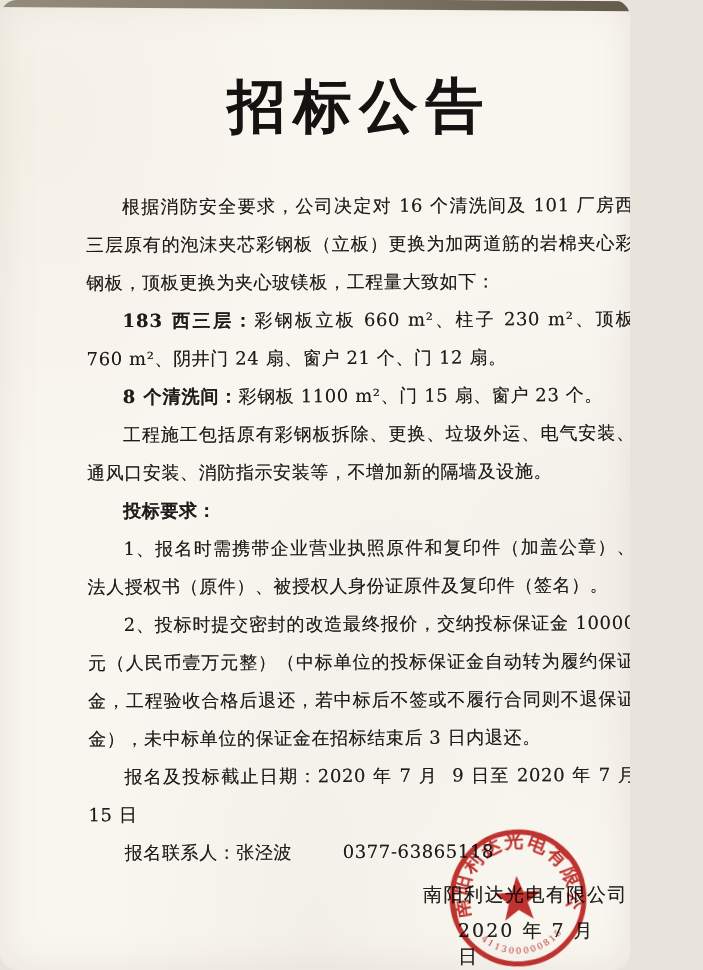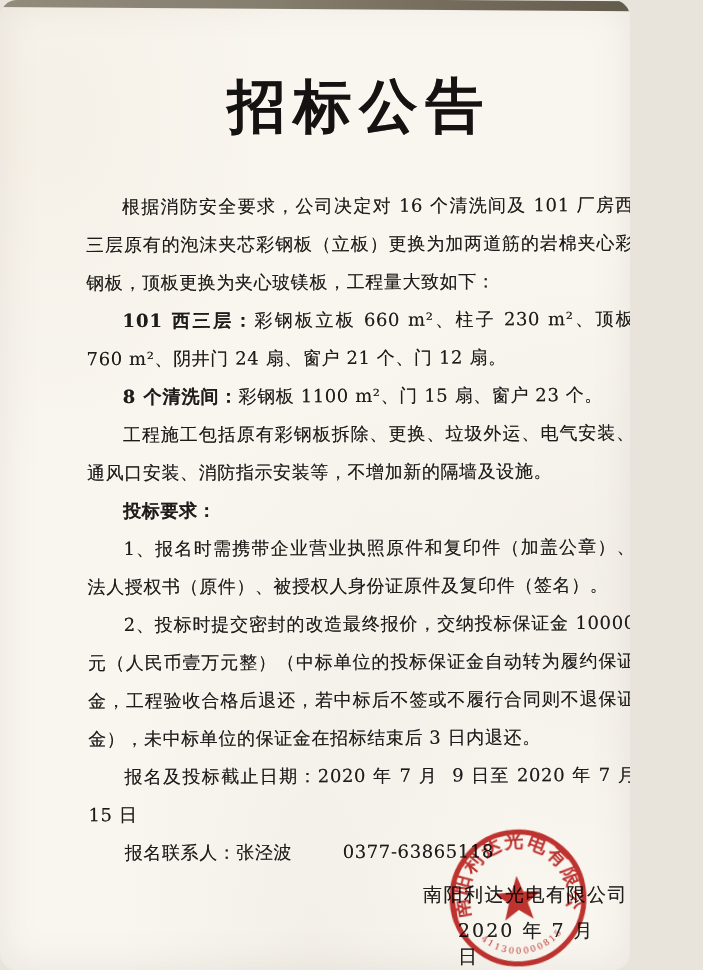--- a/index.html
+++ b/index.html
@@ -69,21 +69,21 @@
 <div class="page">
 
   <div class="scan-band"></div>
   <div class="speck"></div>
 
   <div class="content">
     <h1 class="title">招标公告</h1>
 
     <p class="body-p">根据消防安全要求，公司决定对 16 个清洗间及 101 厂房西三层原有的泡沫夹芯彩钢板（立板）更换为加两道筋的岩棉夹心彩钢板，顶板更换为夹心玻镁板，工程量大致如下：</p>
 
-    <p class="body-p"><b class="lead">101 西三层：</b><span>彩钢板立板 660 m²、柱子 230 m²、顶板 760 m²、阴井门 24 扇、窗户 21 个、门 12 扇。</span></p>
+    <p class="body-p"><b class="lead">183 西三层：</b><span>彩钢板立板 660 m²、柱子 230 m²、顶板 760 m²、阴井门 24 扇、窗户 21 个、门 12 扇。</span></p>
 
     <p class="body-p"><b class="lead">8 个清洗间：</b><span>彩钢板 1100 m²、门 15 扇、窗户 23 个。</span></p>
 
     <p class="body-p">工程施工包括原有彩钢板拆除、更换、垃圾外运、电气安装、通风口安装、消防指示安装等，不增加新的隔墙及设施。</p>
 
     <p class="body-p heading-p">投标要求：</p>
 
     <p class="body-p">1、报名时需携带企业营业执照原件和复印件（加盖公章）、法人授权书（原件）、被授权人身份证原件及复印件（签名）。</p>
 
     <p class="body-p">2、投标时提交密封的改造最终报价，交纳投标保证金 10000 元（人民币壹万元整）（中标单位的投标保证金自动转为履约保证金，工程验收合格后退还，若中标后不签或不履行合同则不退保证金），未中标单位的保证金在招标结束后 3 日内退还。</p>

